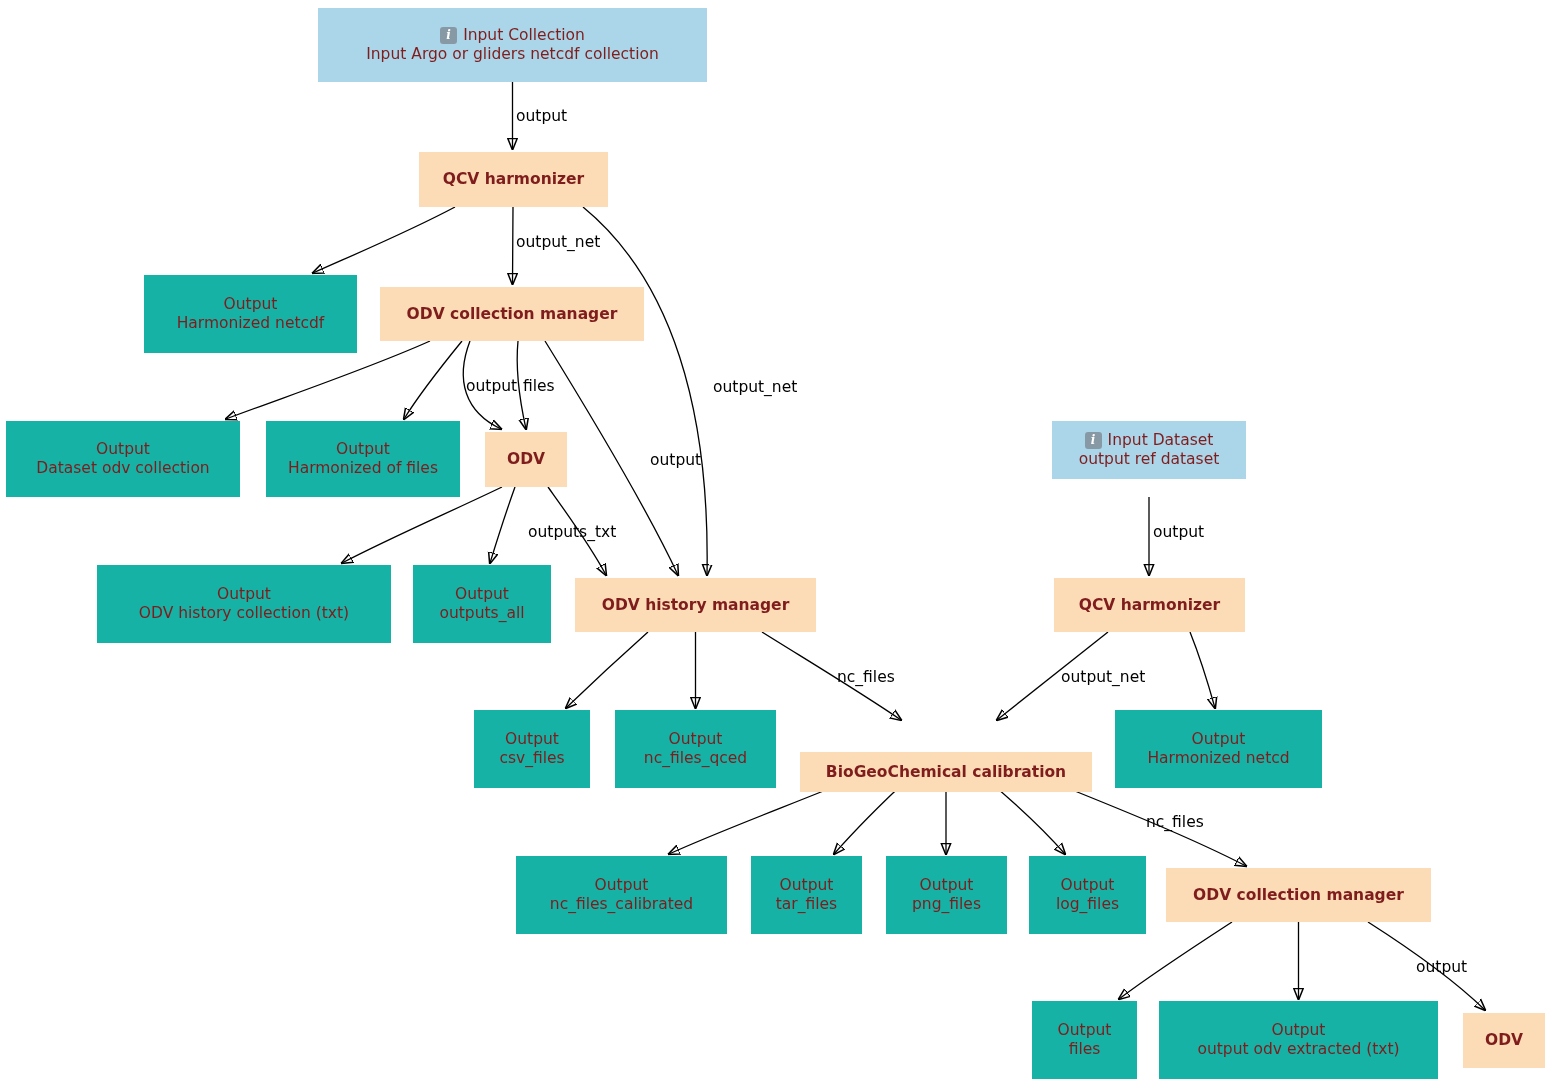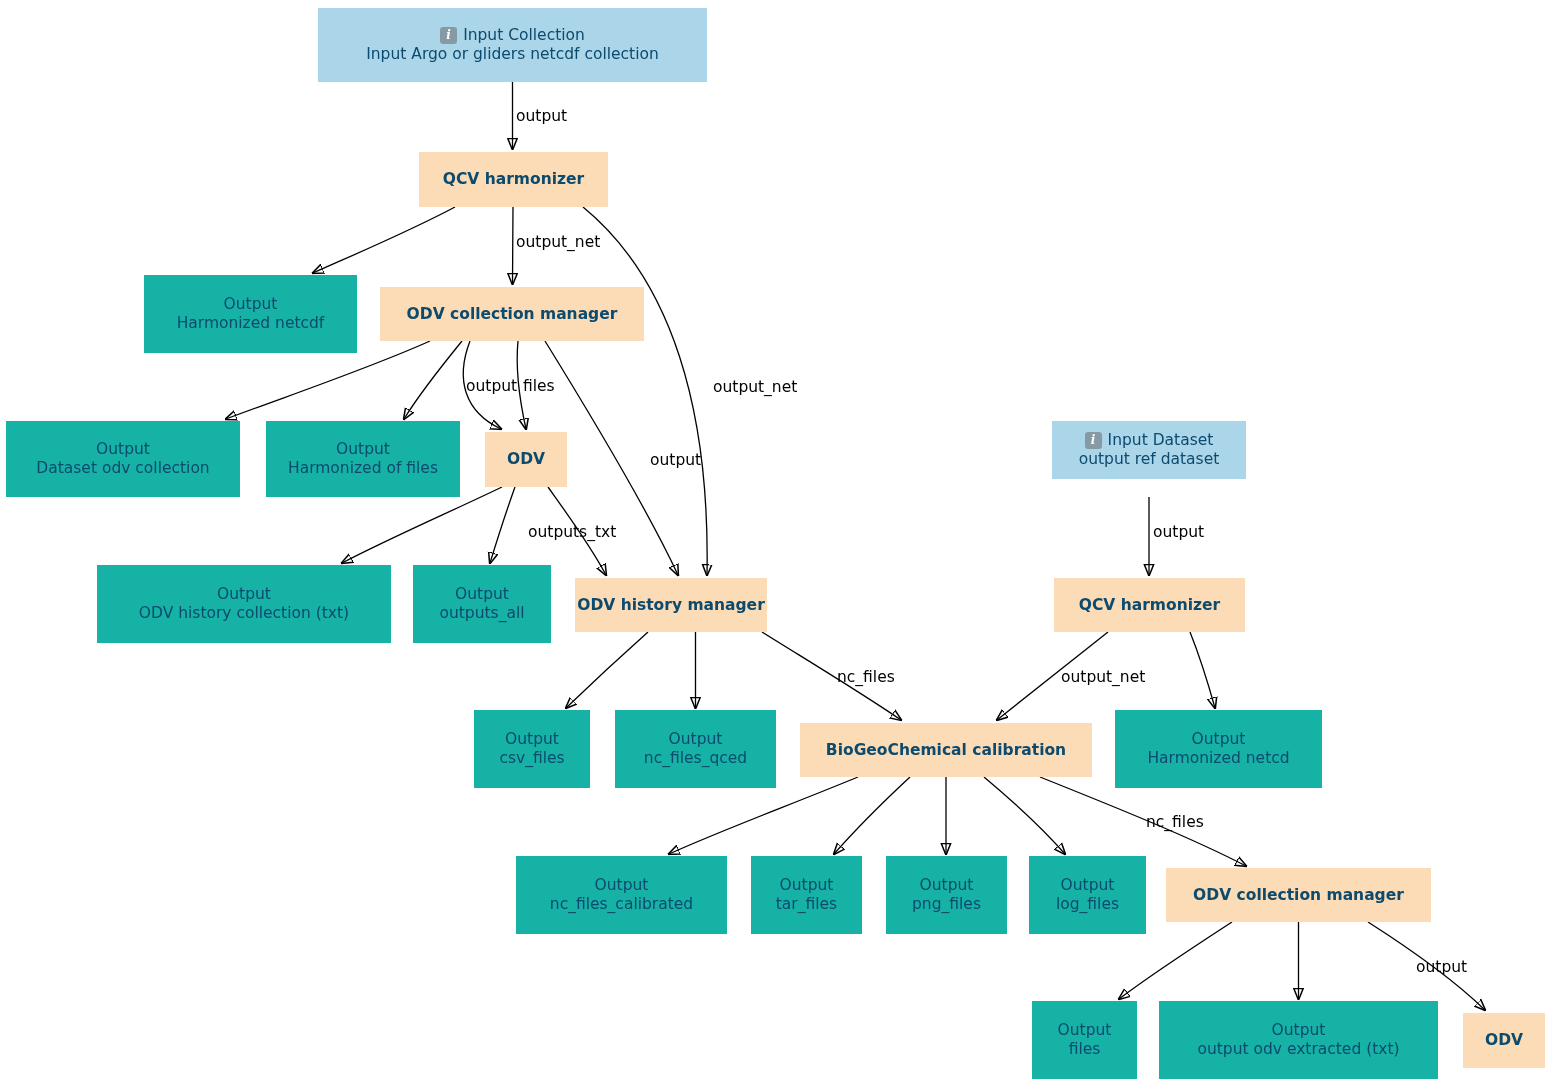--- a/index.html
+++ b/index.html
@@ -1,21 +1,21 @@
 <!DOCTYPE html>
 <html><head>
 <meta charset="utf-8">
 <style>
   html,body{margin:0;padding:0;background:#ffffff;}
   body{font-family:"DejaVu Sans","Liberation Sans",sans-serif;}
   .canvas{position:relative;width:1547px;height:1085px;background:#ffffff;overflow:hidden;}
   .edges{position:absolute;left:0;top:0;width:1547px;height:1085px;}
   .edges path{fill:none;stroke:#000;stroke-width:1.3px;}
   .node{position:absolute;display:flex;flex-direction:column;align-items:center;justify-content:center;
-        text-align:center;font-size:15.5px;color:#0c4a6e;line-height:19px;box-sizing:border-box;}
+        text-align:center;font-size:15.5px;color:#7f1d1d;line-height:19px;box-sizing:border-box;}
   .node-input{background:#abd5e8;}
   .node-tool{background:#fcdcb6;font-weight:bold;}
   .node-output{background:#17b2a6;}
   .nline{white-space:nowrap;}
   .tline{display:flex;align-items:center;gap:6px;white-space:nowrap;}
   .info-icon{display:inline-flex;align-items:center;justify-content:center;width:17px;height:17px;
              border-radius:3px;background:#8899a6;color:#fff;font-family:"DejaVu Serif",serif;
              font-style:italic;font-weight:bold;font-size:12px;}
   .info-icon::before{content:"i";}
   .elabel{position:absolute;font-size:15.5px;color:#000;white-space:nowrap;}
@@ -110,21 +110,21 @@
   <div class="node node-output" style="left:97px;top:565px;width:294px;height:78px">
     <div class="nline">Output</div>
     <div class="nline">ODV history collection (txt)</div>
   </div>
 
   <div class="node node-output" style="left:413px;top:565px;width:138px;height:78px">
     <div class="nline">Output</div>
     <div class="nline">outputs_all</div>
   </div>
 
-  <div class="node node-tool" style="left:575px;top:578px;width:192px;height:54px">
+  <div class="node node-tool" style="left:575px;top:578px;width:241px;height:54px">
     <div class="nline">ODV history manager</div>
   </div>
 
   <div class="node node-input" style="left:1052px;top:421px;width:194px;height:58px">
     <div class="tline">
         <span class="info-icon"></span>
         <span class="nline">Input Dataset</span>
       </div>
     <div class="nline">output ref dataset</div>
   </div>
@@ -136,21 +136,21 @@
   <div class="node node-output" style="left:474px;top:710px;width:116px;height:78px">
     <div class="nline">Output</div>
     <div class="nline">csv_files</div>
   </div>
 
   <div class="node node-output" style="left:615px;top:710px;width:161px;height:78px">
     <div class="nline">Output</div>
     <div class="nline">nc_files_qced</div>
   </div>
 
-  <div class="node node-tool" style="left:800px;top:723px;width:292px;height:54px">
+  <div class="node node-tool" style="left:800px;top:752px;width:292px;height:40px">
     <div class="nline">BioGeoChemical calibration</div>
   </div>
 
   <div class="node node-output" style="left:1115px;top:710px;width:207px;height:78px">
     <div class="nline">Output</div>
     <div class="nline">Harmonized netcd</div>
   </div>
 
   <div class="node node-output" style="left:516px;top:856px;width:211px;height:78px">
     <div class="nline">Output</div>

